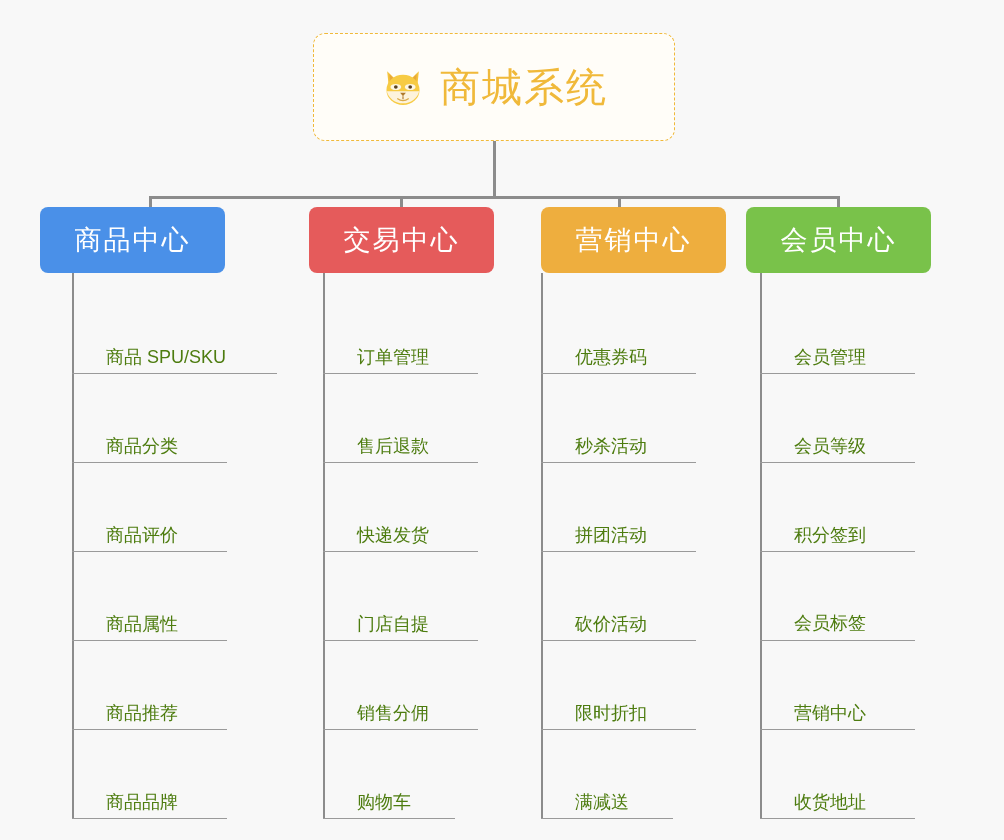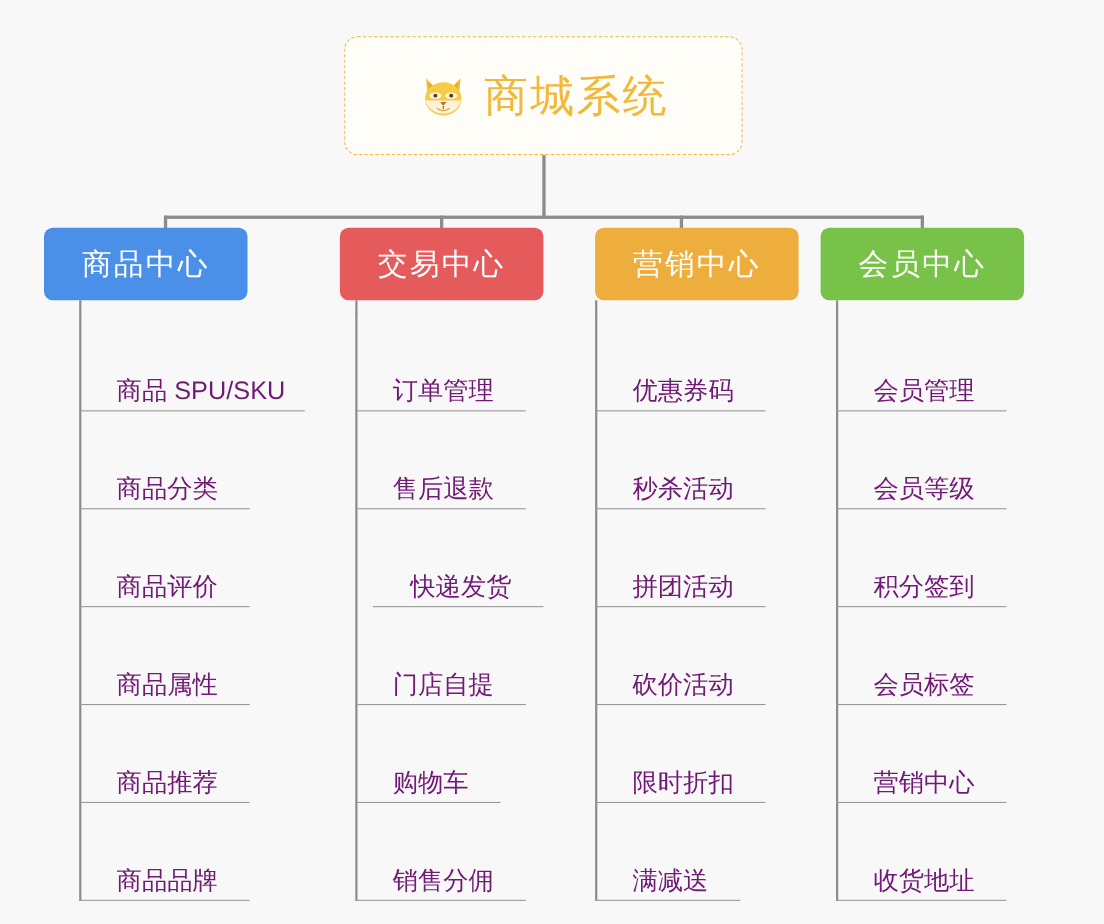--- a/index.html
+++ b/index.html
@@ -103,22 +103,22 @@
   .leaf-item::after {
     content: "";
     position: absolute;
     left: 0;
     bottom: 0;
     height: 1px;
     background: #9a9a9a;
     width: 100%;
   }
   .leaf-label {
-    font-size: 23px;
-    color: #701a75;
+    font-size: 18px;
+    color: #4d7c0f;
     white-space: nowrap;
     line-height: 1.1;
   }
 </style>
 </head>
 <body style="background: rgb(248, 248, 248);">
 
 <div id="mindmap">
 
   <div class="root-node" style="border-style: dashed; border-color: rgb(240, 185, 58);">
@@ -185,32 +185,32 @@
     <span>交易中心</span>
   </div>
   <div class="leaf-list" style="left: 323px; width: 155px;">
     <div class="leaf-spine" style="height: 534px;"></div>
     <div class="leaf-item" style="width: 155px; text-align: right;">
       <span class="leaf-label">订单管理</span>
     </div>
     <div class="leaf-item" style="width: 155px;">
       <span class="leaf-label">售后退款</span>
     </div>
-    <div class="leaf-item" style="width: 155px; margin-left: 16px;">
+    <div class="leaf-item" style="width: 155px;">
       <span class="leaf-label">快递发货</span>
     </div>
     <div class="leaf-item" style="width: 155px;">
       <span class="leaf-label">门店自提</span>
+    </div>
+    <div class="leaf-item" style="width: 155px;">
+      <span class="leaf-label">销售分佣</span>
     </div>
     <div class="leaf-item" style="width: 132px;">
       <span class="leaf-label">购物车</span>
     </div>
-    <div class="leaf-item" style="width: 155px;">
-      <span class="leaf-label">销售分佣</span>
-    </div>
   </div>
 
   <div class="branch-head" style="left: 541px; width: 185px; background: rgb(238, 174, 62);">
     <span>营销中心</span>
   </div>
   <div class="leaf-list" style="left: 541px; width: 155px;">
     <div class="leaf-spine" style="height: 534px;"></div>
     <div class="leaf-item" style="width: 155px;">
       <span class="leaf-label">优惠券码</span>
     </div>
@@ -238,21 +238,21 @@
     <div class="leaf-spine" style="height: 534px;"></div>
     <div class="leaf-item" style="width: 155px;">
       <span class="leaf-label">会员管理</span>
     </div>
     <div class="leaf-item" style="width: 155px;">
       <span class="leaf-label">会员等级</span>
     </div>
     <div class="leaf-item" style="width: 155px;">
       <span class="leaf-label">积分签到</span>
     </div>
-    <div class="leaf-item" style="width: 155px;">
+    <div class="leaf-item" style="width: 155px; font-family: Liberation Mono, monospace;">
       <span class="leaf-label">会员标签</span>
     </div>
     <div class="leaf-item" style="width: 155px;">
       <span class="leaf-label">营销中心</span>
     </div>
     <div class="leaf-item" style="width: 155px;">
       <span class="leaf-label">收货地址</span>
     </div>
   </div>
 

